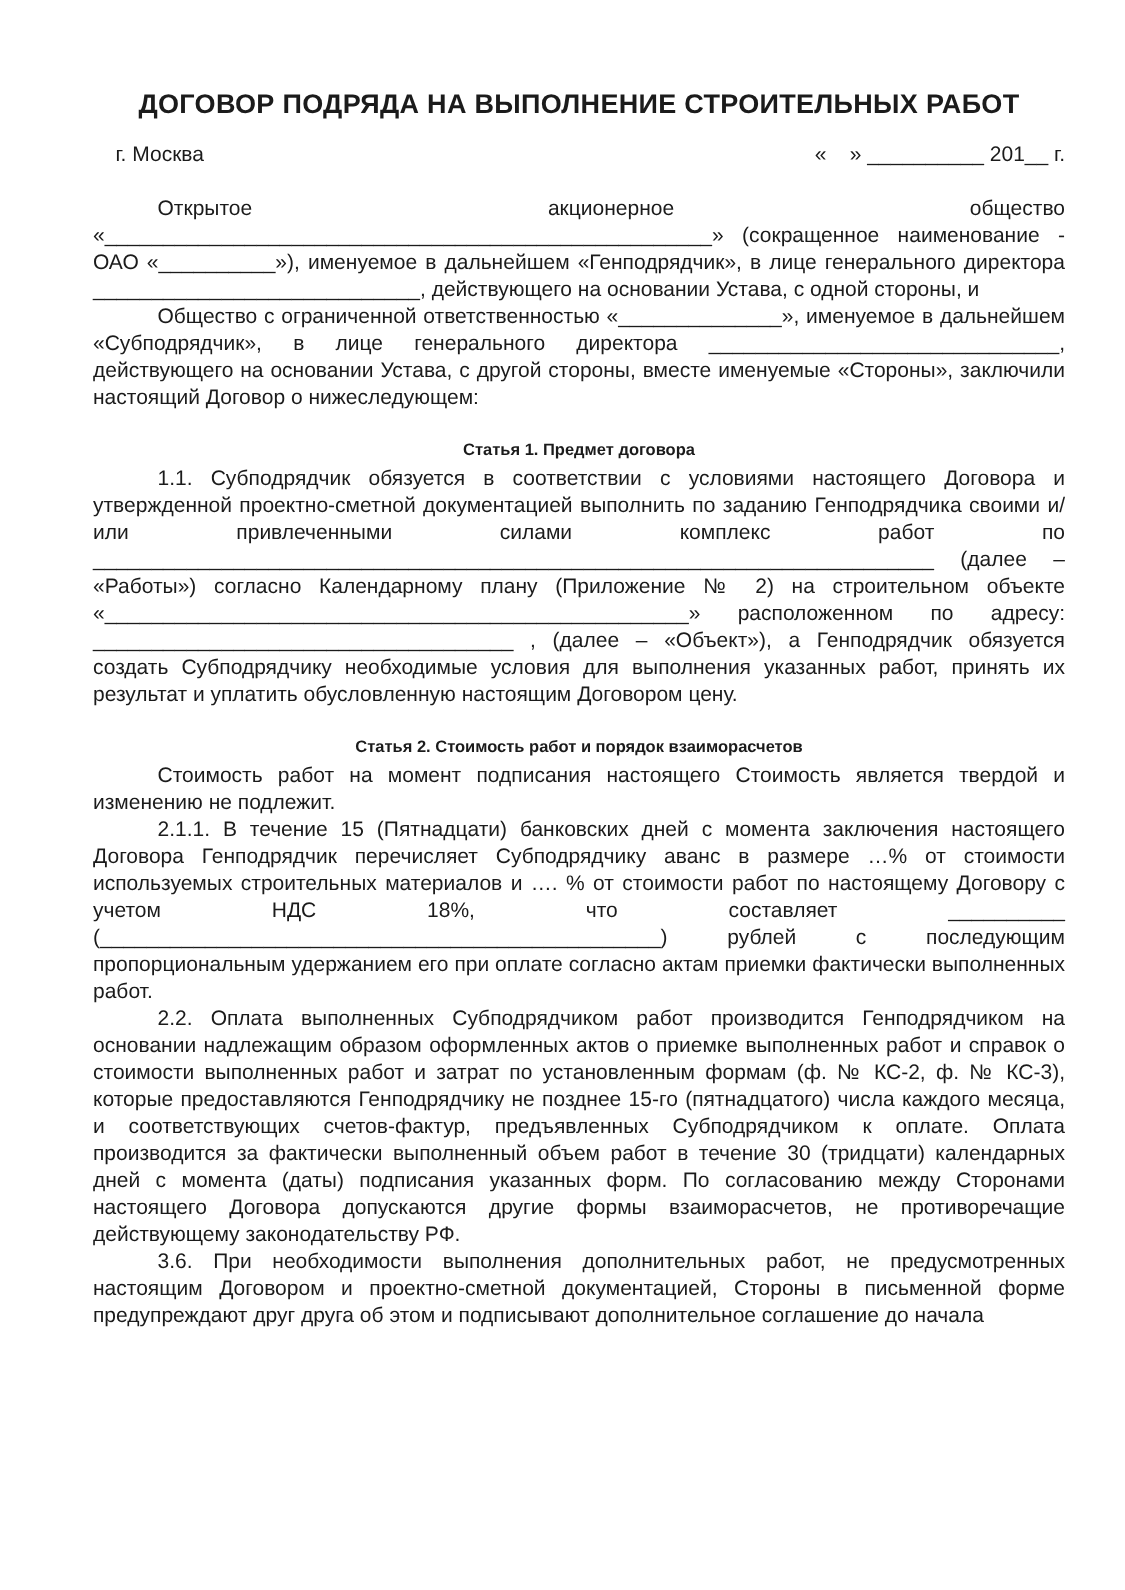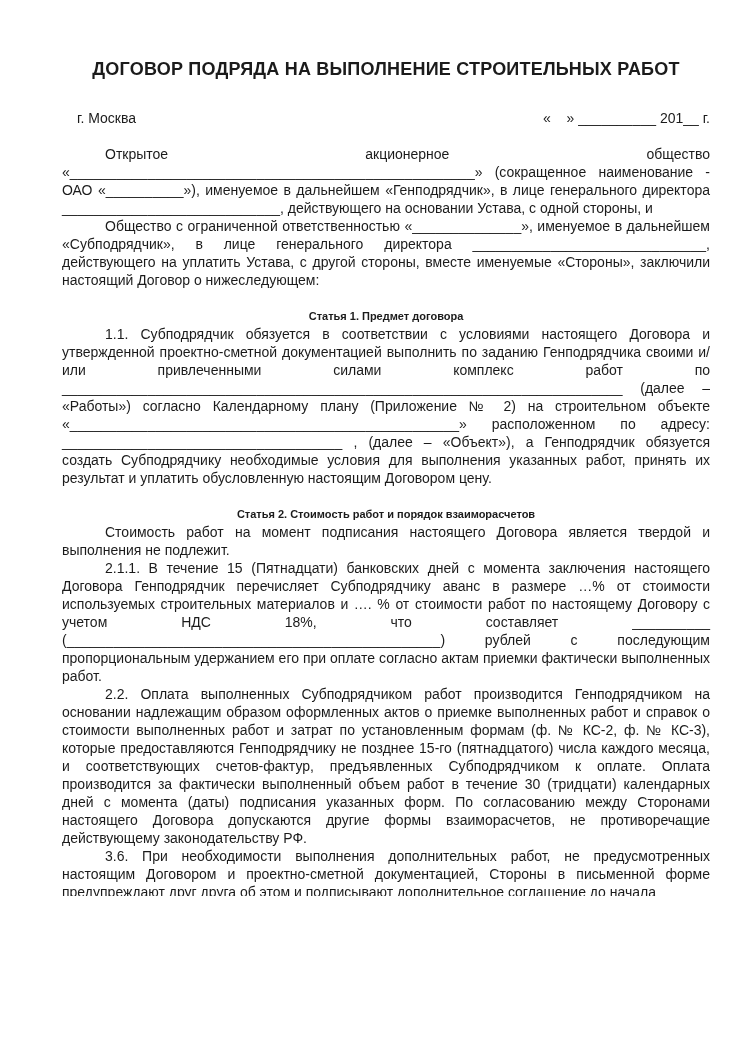--- a/index.html
+++ b/index.html
@@ -22,21 +22,21 @@
   }
   .title {
     margin: 58px 0 0 0;
     text-align: center;
     font-size: 18px;
     line-height: 22px;
     font-weight: bold;
     letter-spacing: 0.2px;
   }
   .dateline {
-    margin-top: 29px;
+    margin-top: 13px;
     display: flex;
     justify-content: space-between;
     align-items: baseline;
   }
   .dateline .city { padding-left: 15px; }
   p {
     margin: 0;
     text-align: justify;
     text-indent: 43px;
     word-break: break-word;
@@ -72,30 +72,30 @@
 
   <h1 class="title">ДОГОВОР ПОДРЯДА НА ВЫПОЛНЕНИЕ СТРОИТЕЛЬНЫХ РАБОТ</h1>
 
   <div class="dateline">
     <span class="city">г. Москва</span>
     <span class="date-blank">«&nbsp;&nbsp;&nbsp;&nbsp;» __________ 201__ г.</span>
   </div>
 
   <p class="first">Открытое акционерное общество «____________________________________________________» (сокращенное наименование - ОАО «__________»), именуемое в дальнейшем «Генподрядчик», в лице генерального директора ____________________________, действующего на основании Устава, с одной стороны, и</p>
 
-  <p>Общество с ограниченной ответственностью «______________», именуемое в дальнейшем «Субподрядчик», в лице генерального директора ______________________________, действующего на уплатить Устава, с другой стороны, вместе именуемые «Стороны», заключили настоящий Договор о нижеследующем:</p>
+  <p>Общество с ограниченной ответственностью «______________», именуемое в дальнейшем «Субподрядчик», в лице генерального директора ______________________________, действующего на основании Устава, с другой стороны, вместе именуемые «Стороны», заключили настоящий Договор о нижеследующем:</p>
 
   <h2>Статья 1. Предмет договора</h2>
 
   <p>1.1. Субподрядчик обязуется в соответствии с условиями настоящего Договора и утвержденной проектно-сметной документацией выполнить по заданию Генподрядчика своими и/или привлеченными силами комплекс работ по ________________________________________________________________________ (далее – «Работы») согласно Календарному плану (Приложение № 2) на строительном объекте «__________________________________________________» расположенном по адресу: ____________________________________ , (далее – «Объект»), а Генподрядчик обязуется создать Субподрядчику необходимые условия для выполнения указанных работ, принять их результат и уплатить обусловленную настоящим Договором цену.</p>
 
   <h2>Статья 2. Стоимость работ и порядок взаиморасчетов</h2>
 
 
-  <p>Стоимость работ на момент подписания настоящего Договора является твердой и выполнения не подлежит.</p>
+  <p>Стоимость работ на момент подписания настоящего Стоимость является твердой и изменению не подлежит.</p>
 
   <p>2.1.1. В течение 15 (Пятнадцати) банковских дней с момента заключения настоящего Договора Генподрядчик перечисляет Субподрядчику аванс в размере …% от стоимости используемых строительных материалов и …. % от стоимости работ по настоящему Договору с учетом НДС 18%, что составляет __________ (________________________________________________) рублей с последующим пропорциональным удержанием его при оплате согласно актам приемки фактически выполненных работ.</p>
 
   <p>2.2. Оплата выполненных Субподрядчиком работ производится Генподрядчиком на основании надлежащим образом оформленных актов о приемке выполненных работ и справок о стоимости выполненных работ и затрат по установленным формам (ф. № КС-2, ф. № КС-3), которые предоставляются Генподрядчику не позднее 15-го (пятнадцатого) числа каждого месяца, и соответствующих счетов-фактур, предъявленных Субподрядчиком к оплате. Оплата производится за фактически выполненный объем работ в течение 30 (тридцати) календарных дней с момента (даты) подписания указанных форм. По согласованию между Сторонами настоящего Договора допускаются другие формы взаиморасчетов, не противоречащие действующему законодательству РФ.</p>
 
   <p>3.6. При необходимости выполнения дополнительных работ, не предусмотренных настоящим Договором и проектно-сметной документацией, Стороны в письменной форме предупреждают друг друга об этом и подписывают дополнительное соглашение до начала</p>
 
   <div class="signature-row">
     <span class="sig-left">Генподрядчик ______________</span>
     <span class="sig-right">Генподрядчику ________________</span>

